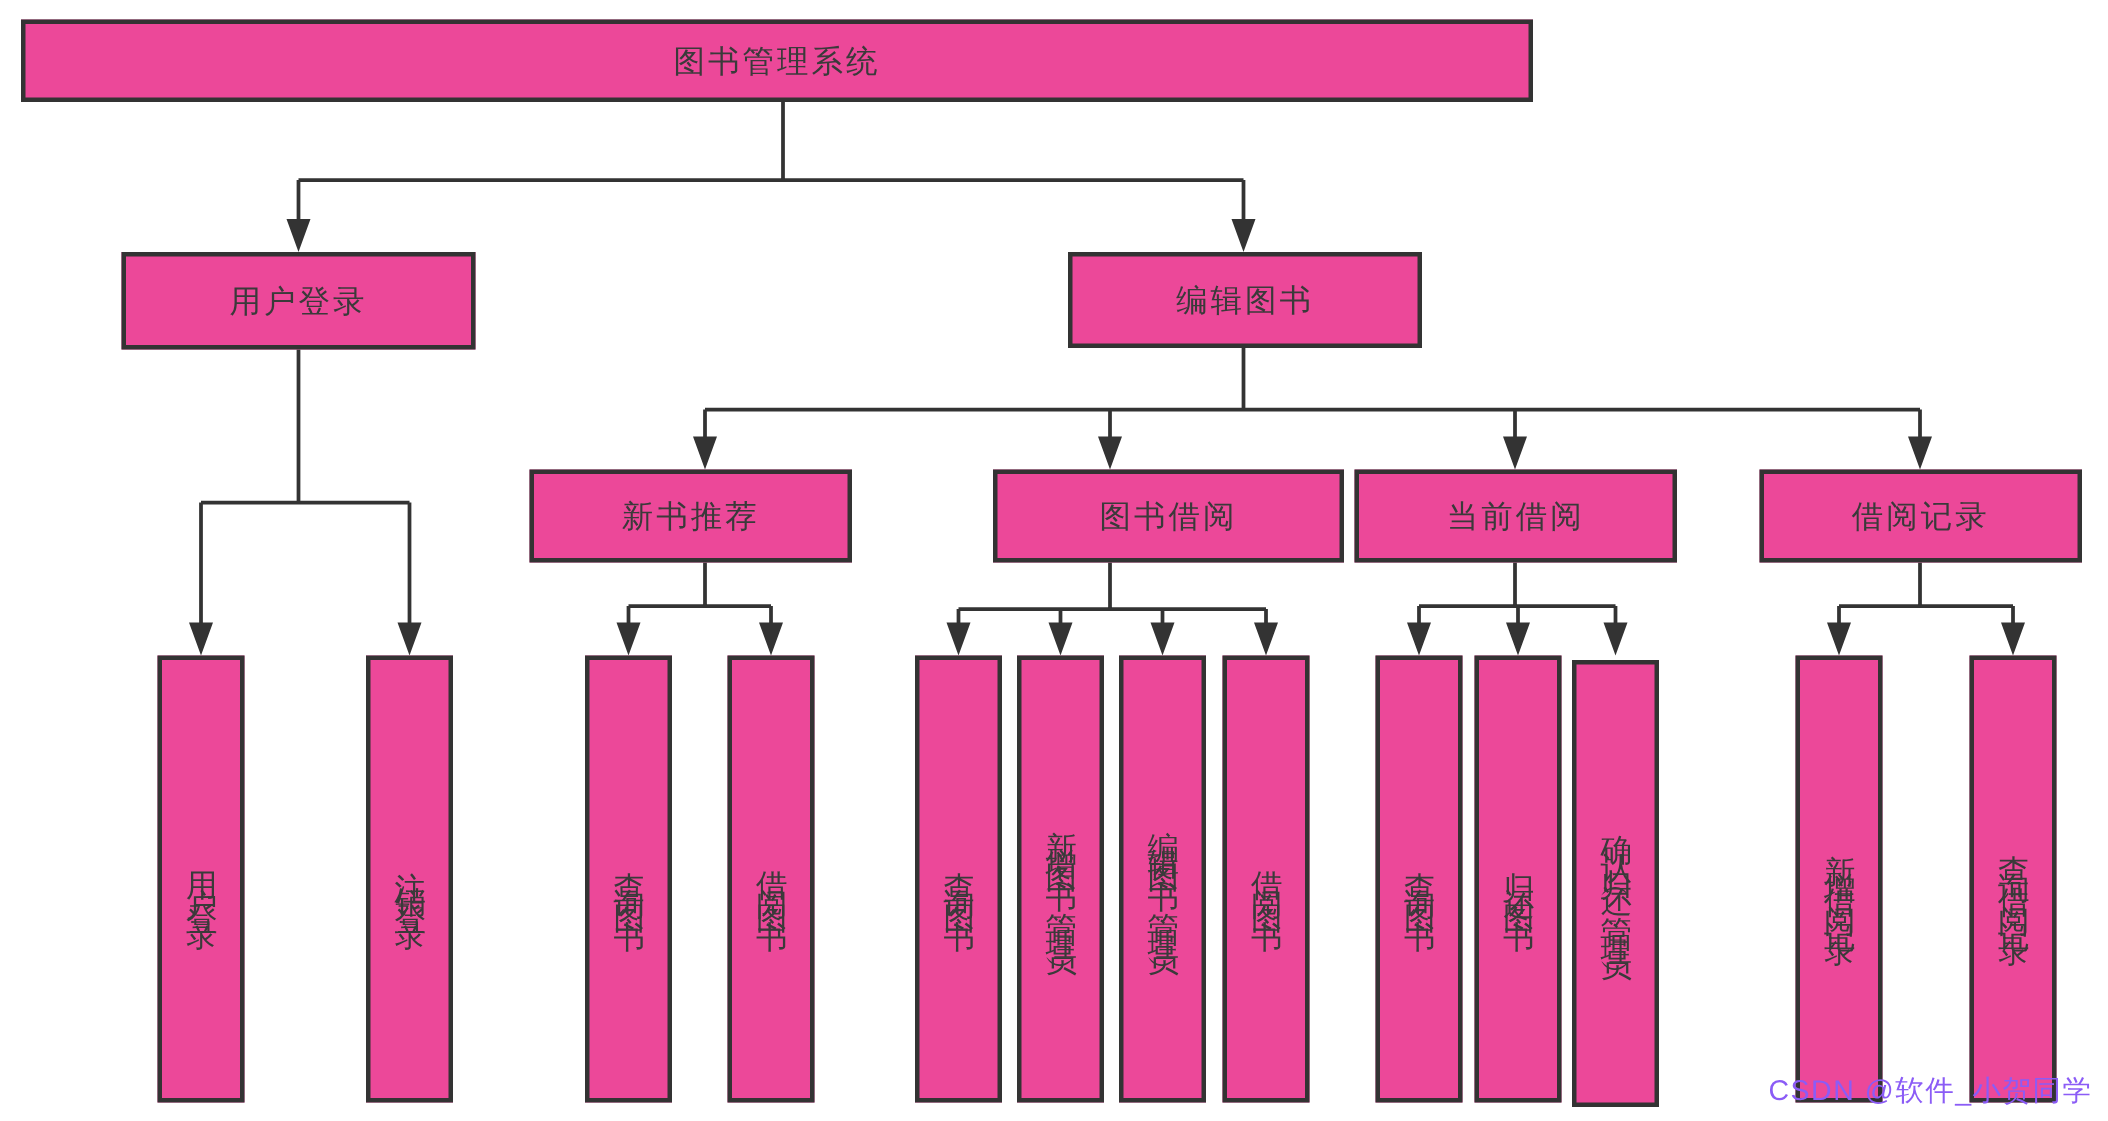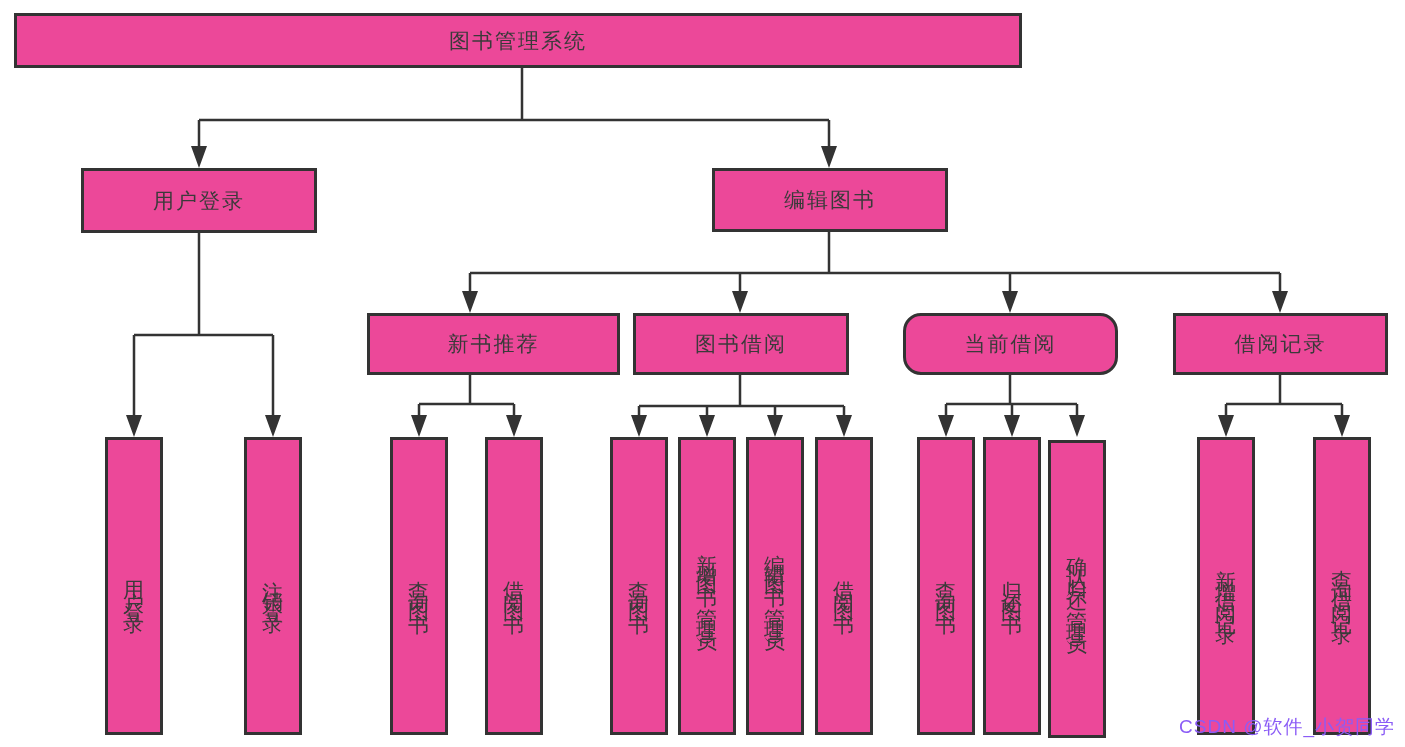--- a/index.html
+++ b/index.html
@@ -70,23 +70,23 @@
          M938 415 L954 415 L946 437 Z  M1004 415 L1020 415 L1012 437 Z
          M1069 415 L1085 415 L1077 437 Z
          M1218 415 L1234 415 L1226 437 Z  M1334 415 L1350 415 L1342 437 Z"></path>
   </svg>
 
   <div class="node" style="left:14px; top:13px; width:1008px; height:55px;">图书管理系统</div>
 
   <div class="node" style="left:81px; top:168px; width:236px; height:65px;">用户登录</div>
   <div class="node" style="left:712px; top:168px; width:236px; height:64px;">编辑图书</div>
 
-  <div class="node" style="left:367px; top:313px; width:253px; height:62px;">新书推荐</div>
-  <div class="node" style="left:633px; top:313px; width:216px; height:62px;">图书借阅</div>
-  <div class="node" style="left:903px; top:313px; width:215px; height:62px;border-radius:18px;">当前借阅</div>
+  <div class="node" style="left:353px; top:313px; width:215px; height:62px;">新书推荐</div>
+  <div class="node" style="left:662px; top:313px; width:234px; height:62px;">图书借阅</div>
+  <div class="node" style="left:903px; top:313px; width:215px; height:62px;">当前借阅</div>
   <div class="node" style="left:1173px; top:313px; width:215px; height:62px;">借阅记录</div>
 
   <div class="node leaf" style="left:105px; top:437px; width:58px; height:298px;">
     <span class="v">用户登录</span>
   </div>
   <div class="node leaf" style="left:244px; top:437px; width:58px; height:298px;">
     <span class="v">注销登录</span>
   </div>
 
   <div class="node leaf" style="left:390px; top:437px; width:58px; height:298px;">

